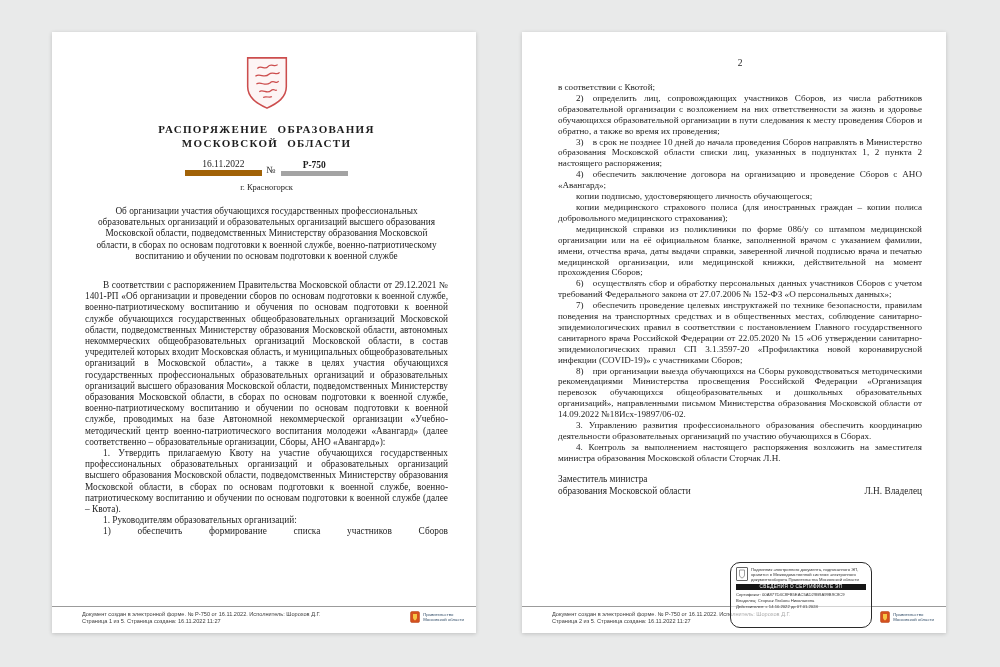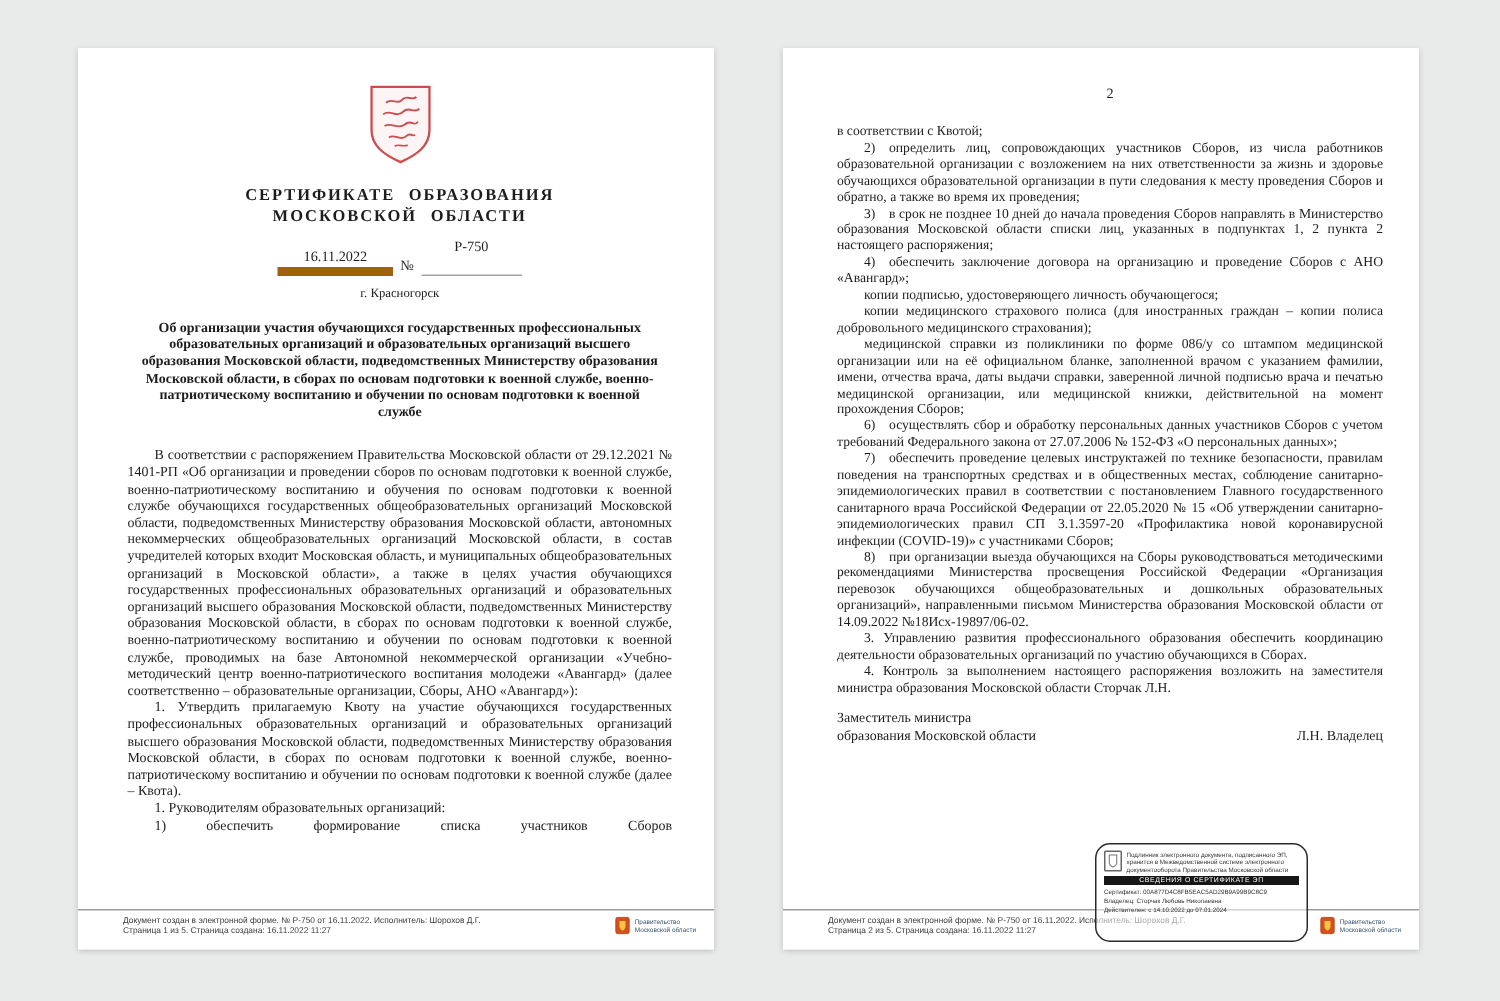--- a/index.html
+++ b/index.html
@@ -15,24 +15,24 @@
   .p1-content { padding:23px 28px 0 33px; }
   .emblem-wrap { text-align:center; }
   .ministry { margin-top:7px; text-align:center; font-weight:bold; font-size:11px;
               line-height:14px; letter-spacing:1.3px; word-spacing:5px; }
   .doc-type { margin-top:10px; text-align:center; font-weight:bold; font-size:11.5px;
               letter-spacing:4.5px; }
   .date-row { margin-top:9px; display:flex; justify-content:center; align-items:flex-end;
               font-size:9.5px; }
   .u-date { border-bottom:6px solid #a16207; padding:0 17px 1px 17px; }
   .num-sign { margin:0 5px; padding-bottom:1px; }
-  .u-num { border-bottom:1px solid #a3a3a3; padding:0 22px 13px 22px; }
+  .u-num { border-bottom:5px solid #a3a3a3; padding:0 22px 1px 22px;font-weight:bold; }
   .city { margin-top:6px; text-align:center; font-size:8.5px; color:#222; }
   .subject { margin-top:14px; text-align:center; font-size:9.3px; line-height:11.2px;
-             padding:0 6px;font-weight:bold; }
+             padding:0 6px; }
 
   
   .body-text { margin-top:18px; font-size:9.3px; line-height:11.2px; text-align:justify; }
   .body-text p { text-indent:18px; }
   .body-text p.no-indent { text-indent:0; }
   .body-text p.force-last { text-align-last:justify; }
   #page2 .body-text { margin-top:14px; font-size:9.1px; line-height:10.9px; }
 
   
   .p2-content { padding:26px 24px 0 36px; }
@@ -71,21 +71,21 @@
 
     <div class="emblem-wrap">
       <svg width="58" height="56" viewBox="0 0 60 58" fill="none">
         <path d="M10 3 H50 V33 C50 44 41 50 30 55 C19 50 10 44 10 33 Z" stroke="#cc4d4d" stroke-width="1.6" fill="#fdf5f5"></path>
         <path d="M20 14 C24 10 28 16 31 12 C34 8 38 13 41 10 M18 22 C23 18 27 25 32 20 C36 16 40 22 43 18 M19 30 C24 27 28 33 33 29 C37 25 40 31 42 27 M22 38 C26 35 30 41 34 37 C37 34 39 38 40 36" stroke="#cc4d4d" stroke-width="1.3" fill="none"></path>
         <path d="M26 44 C29 42 33 45 35 43" stroke="#cc4d4d" stroke-width="1.2" fill="none"></path>
       </svg>
     </div>
 
     <div class="ministry">
-      <div>СЕРТИФИКАТЕ  ОБРАЗОВАНИЯ</div>
+      <div>РАСПОРЯЖЕНИЕ  ОБРАЗОВАНИЯ</div>
       <div>МОСКОВСКОЙ  ОБЛАСТИ</div>
     </div>
 
 
     <div class="date-row">
       <span class="u-date">16.11.2022</span>
       <span class="num-sign">№</span>
       <span class="u-num">Р-750</span>
     </div>
 

